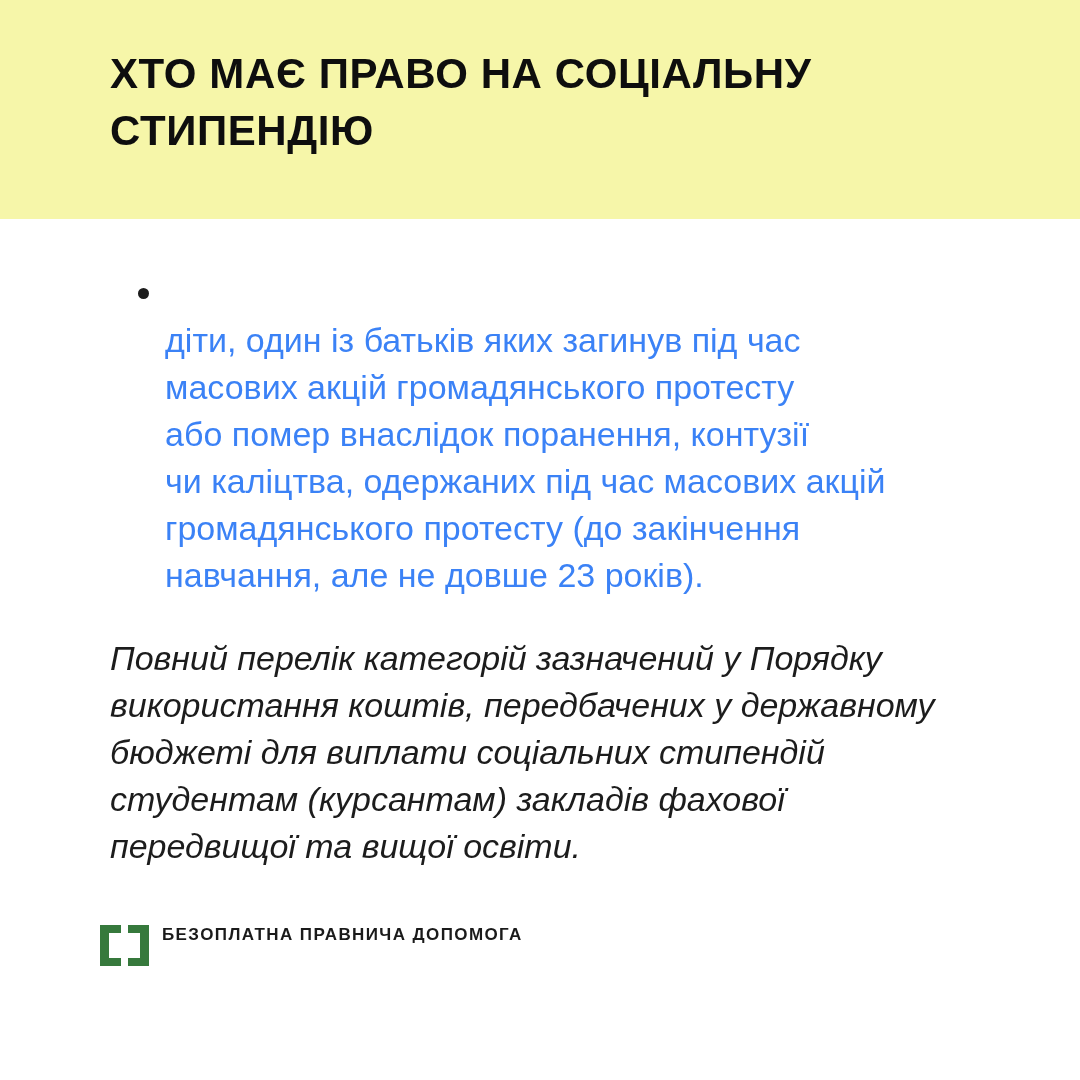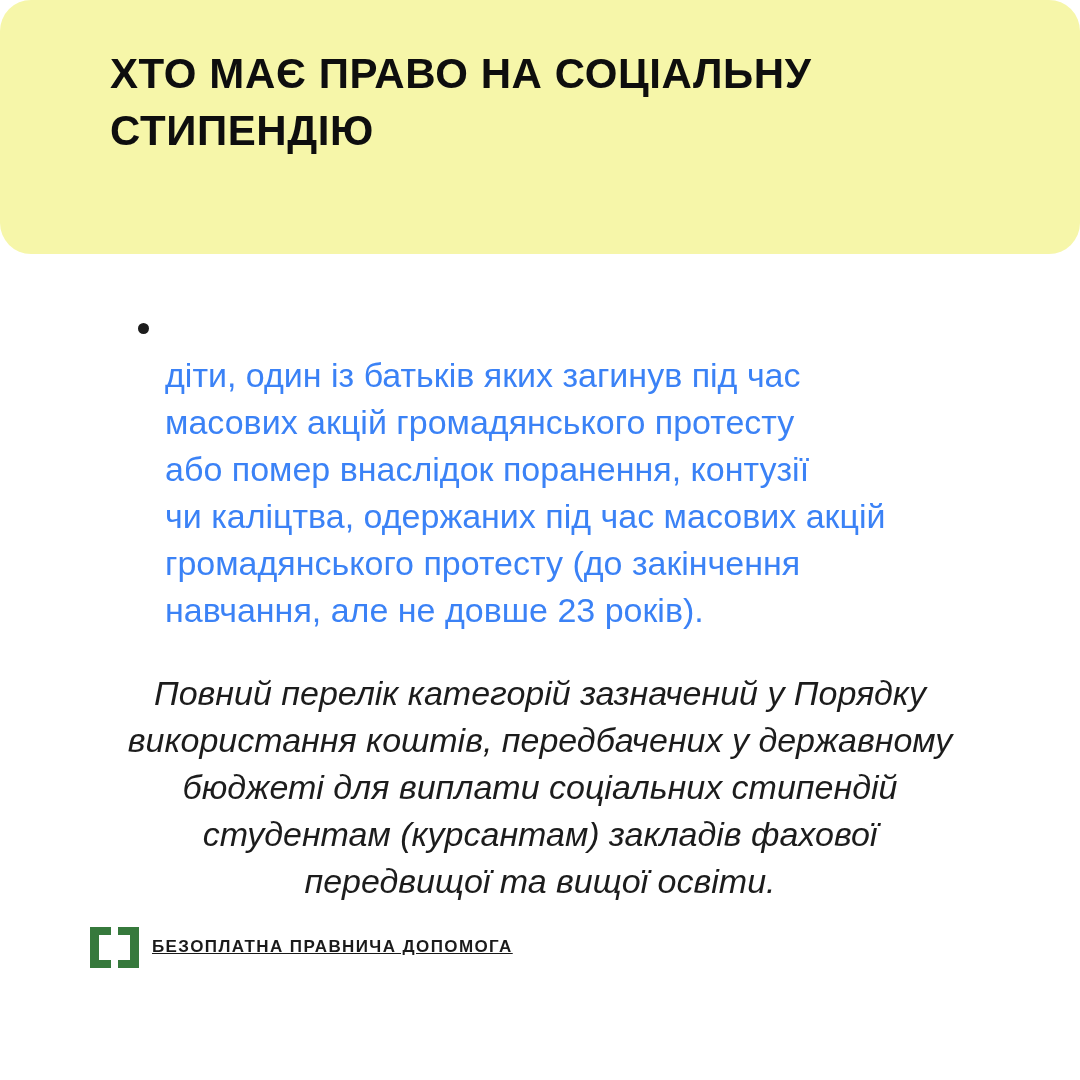--- a/index.html
+++ b/index.html
@@ -11,24 +11,23 @@
     background: #ffffff;
     overflow: hidden;
     font-family: "Liberation Sans", "DejaVu Sans", sans-serif;
     color: #1a1a1a;
   }
 
   
   .header-band {
     box-sizing: border-box;
     width: 1080px;
-    height: 254px;
+    height: 219px;
     background: #F6F6A9;
     padding: 45px 110px 0 110px;
-    border-radius: 31px;
   }
   .page-title {
     font-size: 42px;
     font-weight: 800;
     line-height: 57px;
     letter-spacing: 0.6px;
     color: #0e0e0e;
     white-space: pre-line;
     max-width: 860px;
   }
@@ -61,33 +60,30 @@
     background: #1c1c1c;
   }
   .note-paragraph {
     margin: 36px 0 0 0;
     font-style: italic;
     font-size: 34px;
     line-height: 47px;
     white-space: pre-line;
     color: #1c1c1c;
     max-width: 880px;
-    text-align: center;
   }
 
   
   .footer {
     position: absolute;
-    left: 90px;
+    left: 100px;
     top: 925px;
     height: 44px;
     display: flex;
-    align-items: center;
     gap: 13px;
-    text-decoration: underline;
   }
   .brackets-logo {
     display: flex;
     gap: 7px;
     height: 41px;
     align-items: center;
   }
   .bracket {
     box-sizing: border-box;
     width: 21px;

